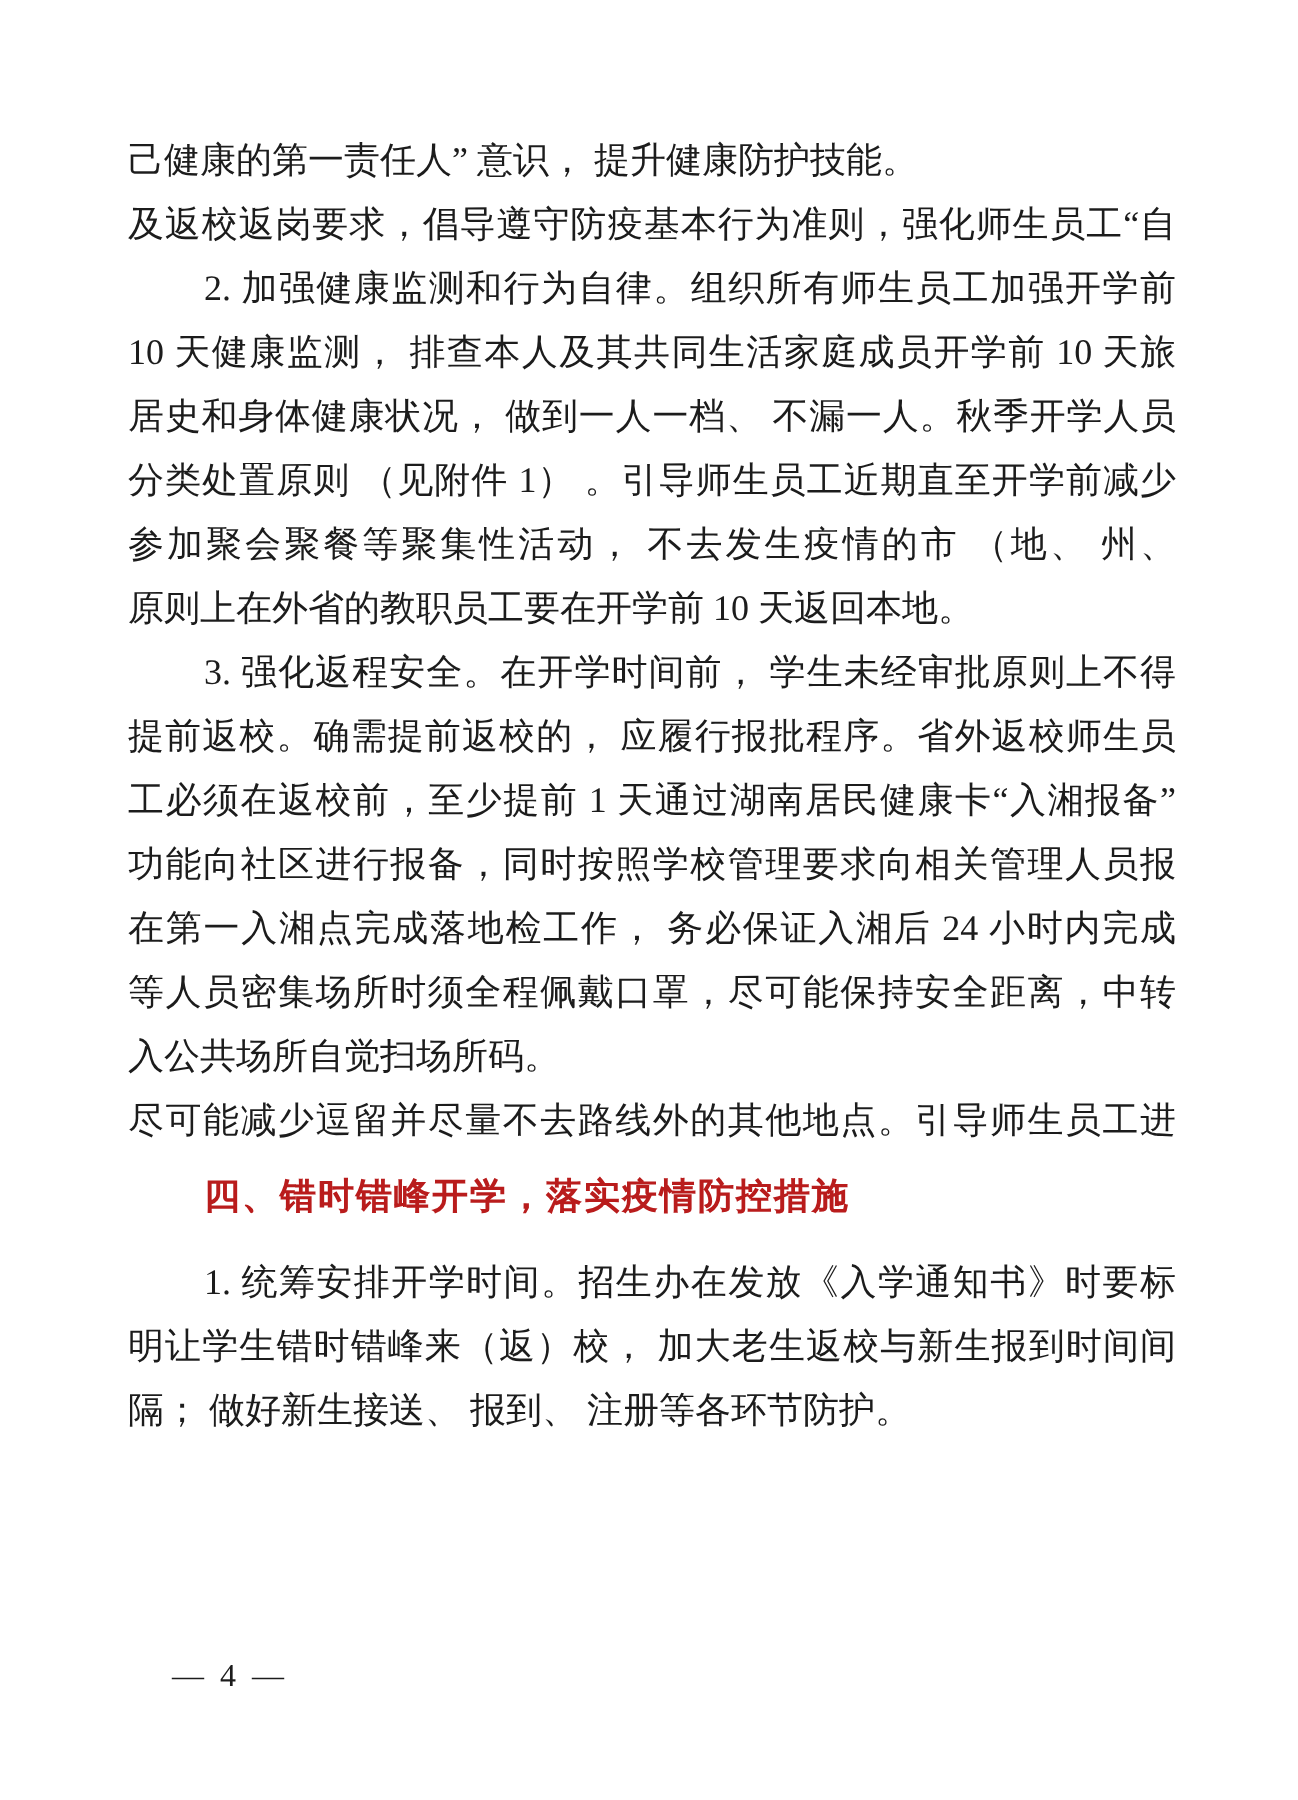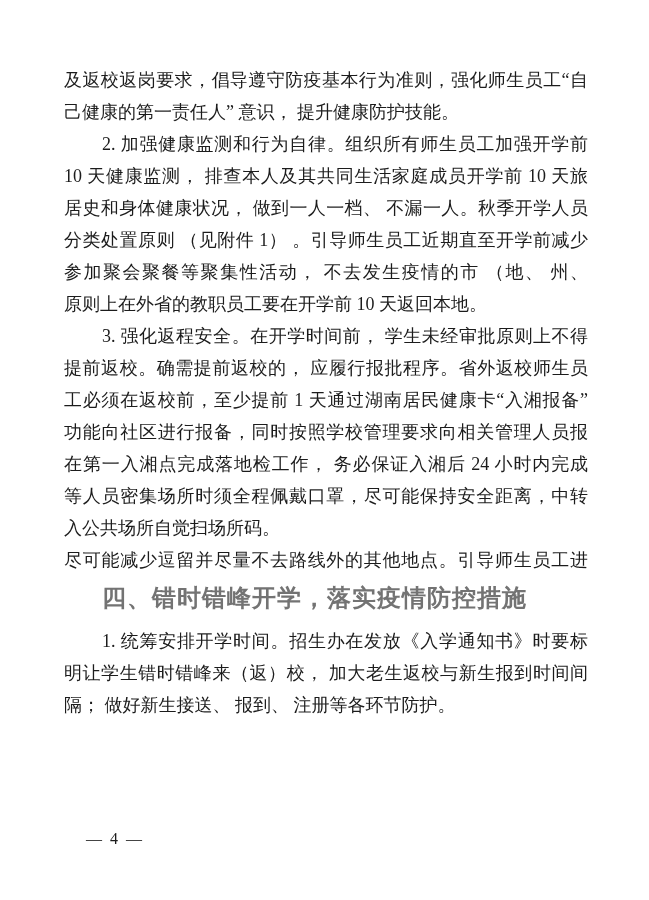--- a/index.html
+++ b/index.html
@@ -37,41 +37,41 @@
   .line.indent {
     text-indent: 38px;
   }
   .section-heading {
     height: 32px;
     overflow: hidden;
     margin: 6px 0 11px 0;
     text-indent: 38px;
     font-family: "Liberation Sans", "DejaVu Sans", sans-serif;
     font-weight: 700;
-    font-size: 24px;
+    font-size: 18px;
     letter-spacing: 1px;
-    color: #737373;
+    color: #b91c1c;
   }
   .footer {
     position: absolute;
     left: 86px;
     top: 830px;
     font-size: 16px;
     letter-spacing: 2px;
     color: #1c1c1c;
   }
 </style>
 </head>
 <body>
 
 <div class="page">
   <div class="text-block">
 
+    <div class="line end">己健康的第一责任人” 意识， 提升健康防护技能。</div>
     <div class="line">及返校返岗要求，倡导遵守防疫基本行为准则，强化师生员工“自</div>
-    <div class="line end">己健康的第一责任人” 意识， 提升健康防护技能。</div>
 
     <div class="line indent">2. 加强健康监测和行为自律。组织所有师生员工加强开学前</div>
     <div class="line">10 天健康监测， 排查本人及其共同生活家庭成员开学前 10 天旅</div>
     <div class="line">居史和身体健康状况， 做到一人一档、 不漏一人。秋季开学人员</div>
     <div class="line">分类处置原则 （见附件 1） 。引导师生员工近期直至开学前减少</div>
     <div class="line">参加聚会聚餐等聚集性活动， 不去发生疫情的市 （地、 州、 盟）。</div>
     <div class="line end">原则上在外省的教职员工要在开学前 10 天返回本地。</div>
 
     <div class="line indent">3. 强化返程安全。在开学时间前， 学生未经审批原则上不得</div>
     <div class="line">提前返校。确需提前返校的， 应履行报批程序。省外返校师生员</div>

